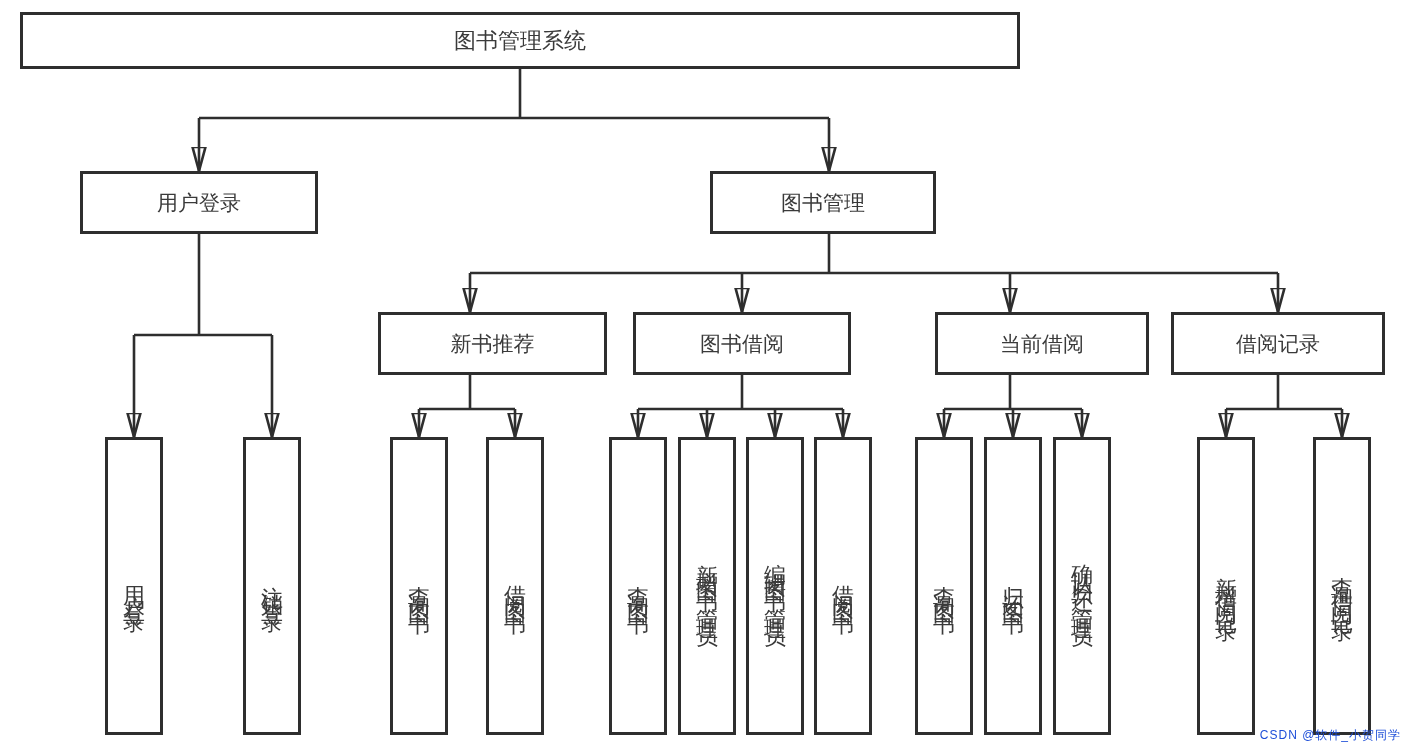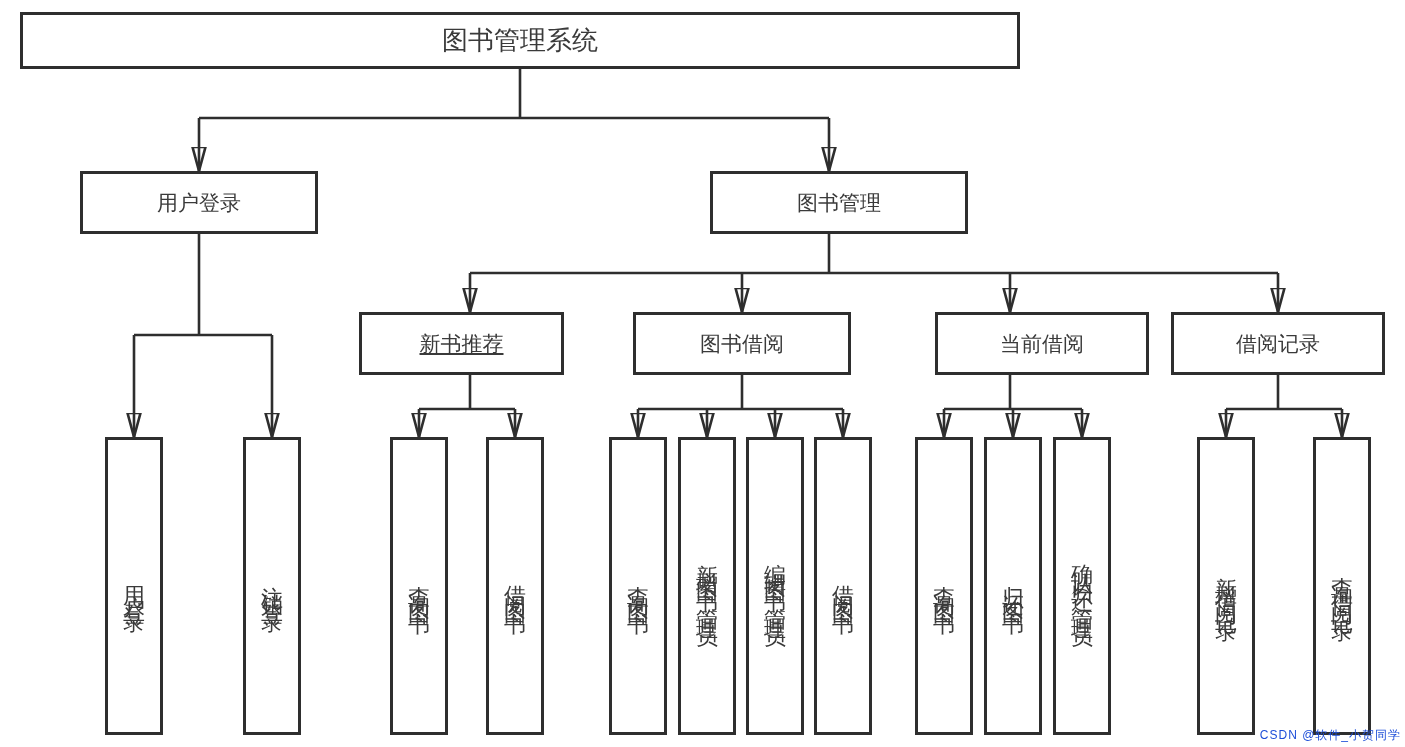--- a/index.html
+++ b/index.html
@@ -33,21 +33,21 @@
     border: 3px solid #2e2e2e;
     background: #ffffff;
     display: flex;
     align-items: center;
     justify-content: center;
     color: #3a3a3a;
     font-size: 21px;
     text-align: center;
     white-space: nowrap;
   }
-  .node.root-node { font-size: 26px; }
+  .node.root-node { font-size: 22px; }
   .node.vnode {
     writing-mode: vertical-rl;
     text-orientation: mixed;
     font-size: 22px;
     letter-spacing: 9px;
     white-space: normal;
     line-height: 1;
   }
   .watermark {
     position: absolute;
@@ -119,25 +119,25 @@
     </g>
   </svg>
 
   <div class="node root-node" style="left:20px; top:12px; width:1000px; height:57px;">
     <span>图书管理系统</span>
   </div>
 
   <div class="node" style="left:80px; top:171px; width:238px; height:63px;">
     <span>用户登录</span>
   </div>
-  <div class="node" style="left:710px; top:171px; width:258px; height:63px;">
+  <div class="node" style="left:710px; top:171px; width:226px; height:63px;">
     <span>图书管理</span>
   </div>
 
-  <div class="node" style="left:359px; top:312px; width:205px; height:63px;text-decoration:underline;">
+  <div class="node" style="left:378px; top:312px; width:229px; height:63px;">
     <span>新书推荐</span>
   </div>
   <div class="node" style="left:633px; top:312px; width:218px; height:63px;align-items:center;">
     <span>图书借阅</span>
   </div>
   <div class="node" style="left:903px; top:312px; width:214px; height:63px;margin-left:32px;">
     <span>当前借阅</span>
   </div>
   <div class="node" style="left:1171px; top:312px; width:214px; height:63px;">
     <span>借阅记录</span>

